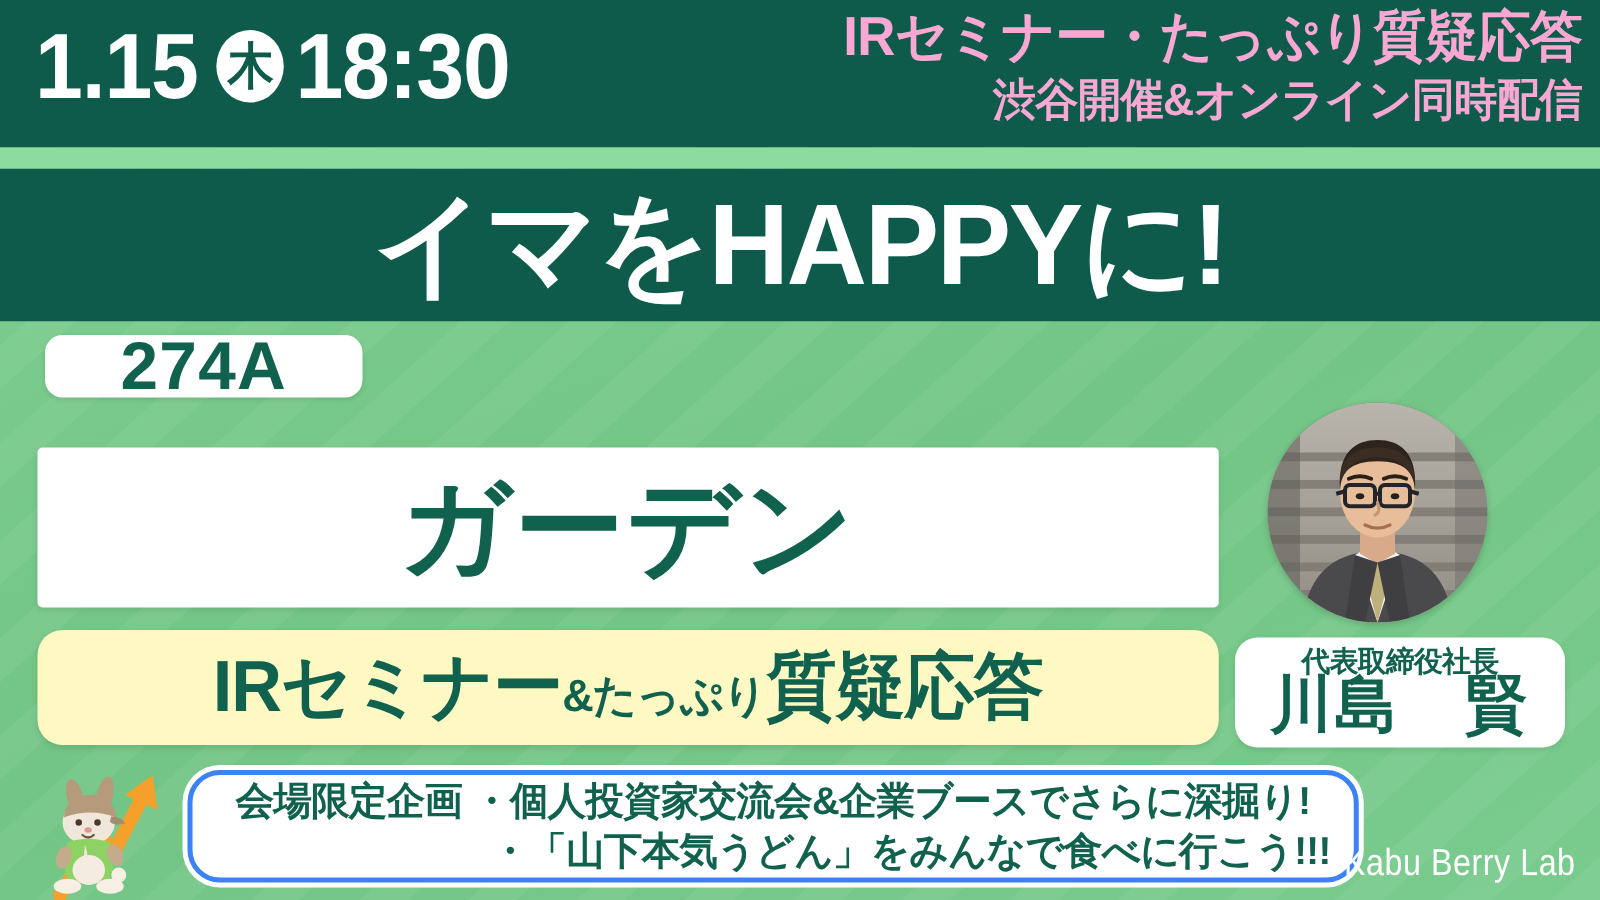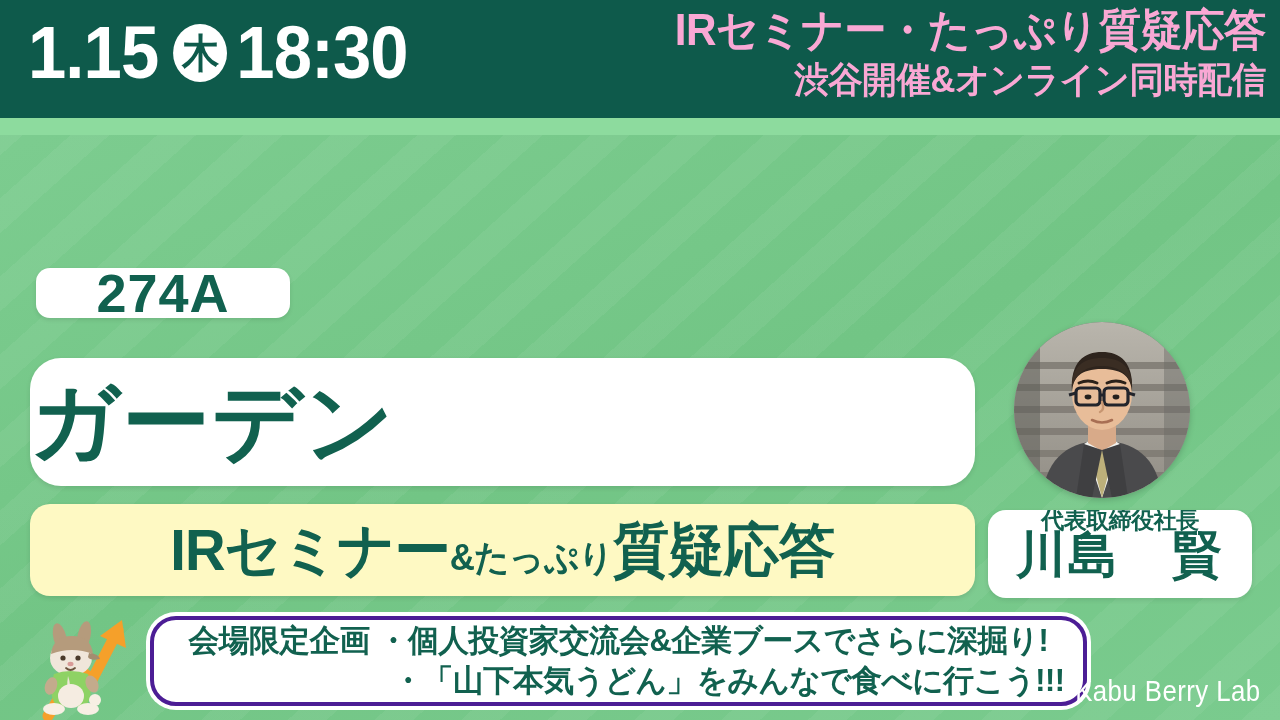--- a/index.html
+++ b/index.html
@@ -155,24 +155,24 @@
   }
 
   
   .company-card {
     position: absolute;
     left: 30px;
     top: 358px;
     width: 945px;
     height: 128px;
     background: #ffffff;
-    border-radius: 31px;
-    display: flex;
-    align-items: center;
-    justify-content: flex-start;
+    border-radius: 4px;
+    display: flex;
+    align-items: center;
+    justify-content: center;
     box-shadow: 0 2px 5px rgba(0,0,0,0.10);
   }
   .company-text {
     color: #11614f;
     font-size: 88px;
     font-weight: 800;
     letter-spacing: 2px;
     line-height: 1;
     white-space: nowrap;
   }
@@ -225,20 +225,21 @@
     left: 988px;
     top: 510px;
     width: 264px;
     height: 88px;
     background: #ffffff;
     border-radius: 18px;
     box-shadow: 0 2px 5px rgba(0,0,0,0.10);
     display: flex;
     flex-direction: column;
     align-items: center;
+    justify-content: center;
     overflow: hidden;
   }
   .speaker-title {
     color: #11614f;
     font-size: 23px;
     font-weight: 800;
     line-height: 25px;
     letter-spacing: -0.5px;
     white-space: nowrap;
     margin-top: -2px;
@@ -254,21 +255,21 @@
   }
 
   
   .bottom-banner {
     position: absolute;
     left: 150px;
     top: 616px;
     width: 937px;
     height: 90px;
     background: #ffffff;
-    border: 4px solid #4c1d95;
+    border: 4px solid #3b82f6;
     border-radius: 26px;
     box-shadow: 0 0 0 4px #ffffff;
     display: flex;
     flex-direction: column;
     align-items: center;
     justify-content: center;
     box-sizing: border-box;
   }
   .banner-line {
     color: #11614f;
@@ -323,20 +324,23 @@
 
     <div class="header-right">
       <div class="hr-line1">IRセミナー・たっぷり質疑応答</div>
       <div class="hr-line2">渋谷開催&amp;オンライン同時配信</div>
     </div>
 
   </div>
 
   <div class="light-band"></div>
 
+  <div class="title-block">
+    <div class="title-text">イマをHAPPYに!</div>
+  </div>
 
   <div class="ticker-badge">
     <span class="ticker-text">274A</span>
   </div>
 
   <div class="company-card">
     <span class="company-text">ガーデン</span>
   </div>
 
   <div class="seminar-card">

